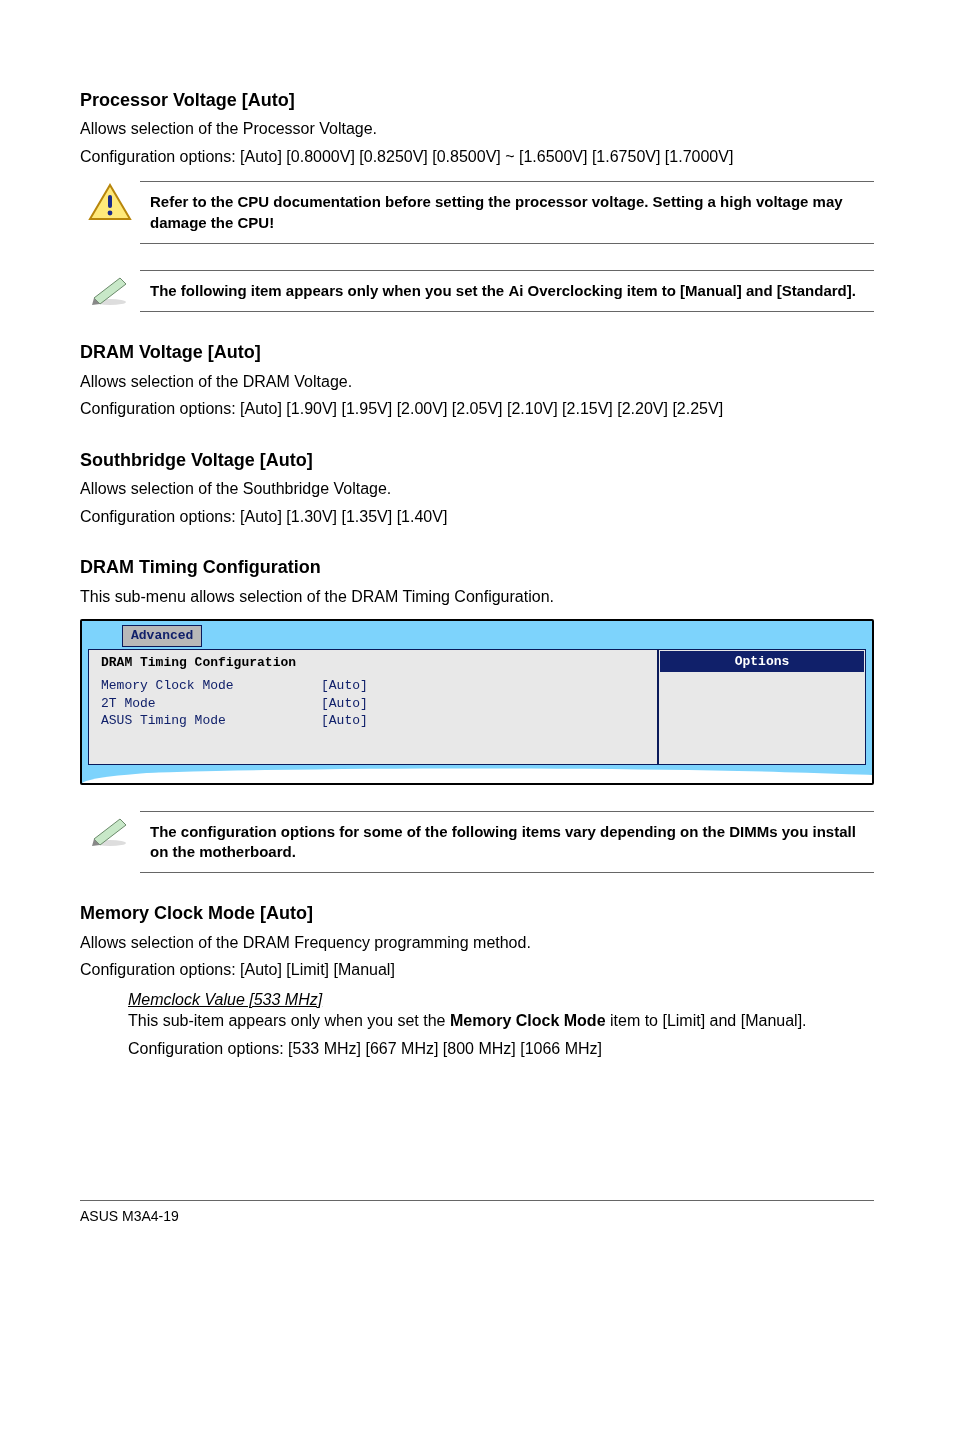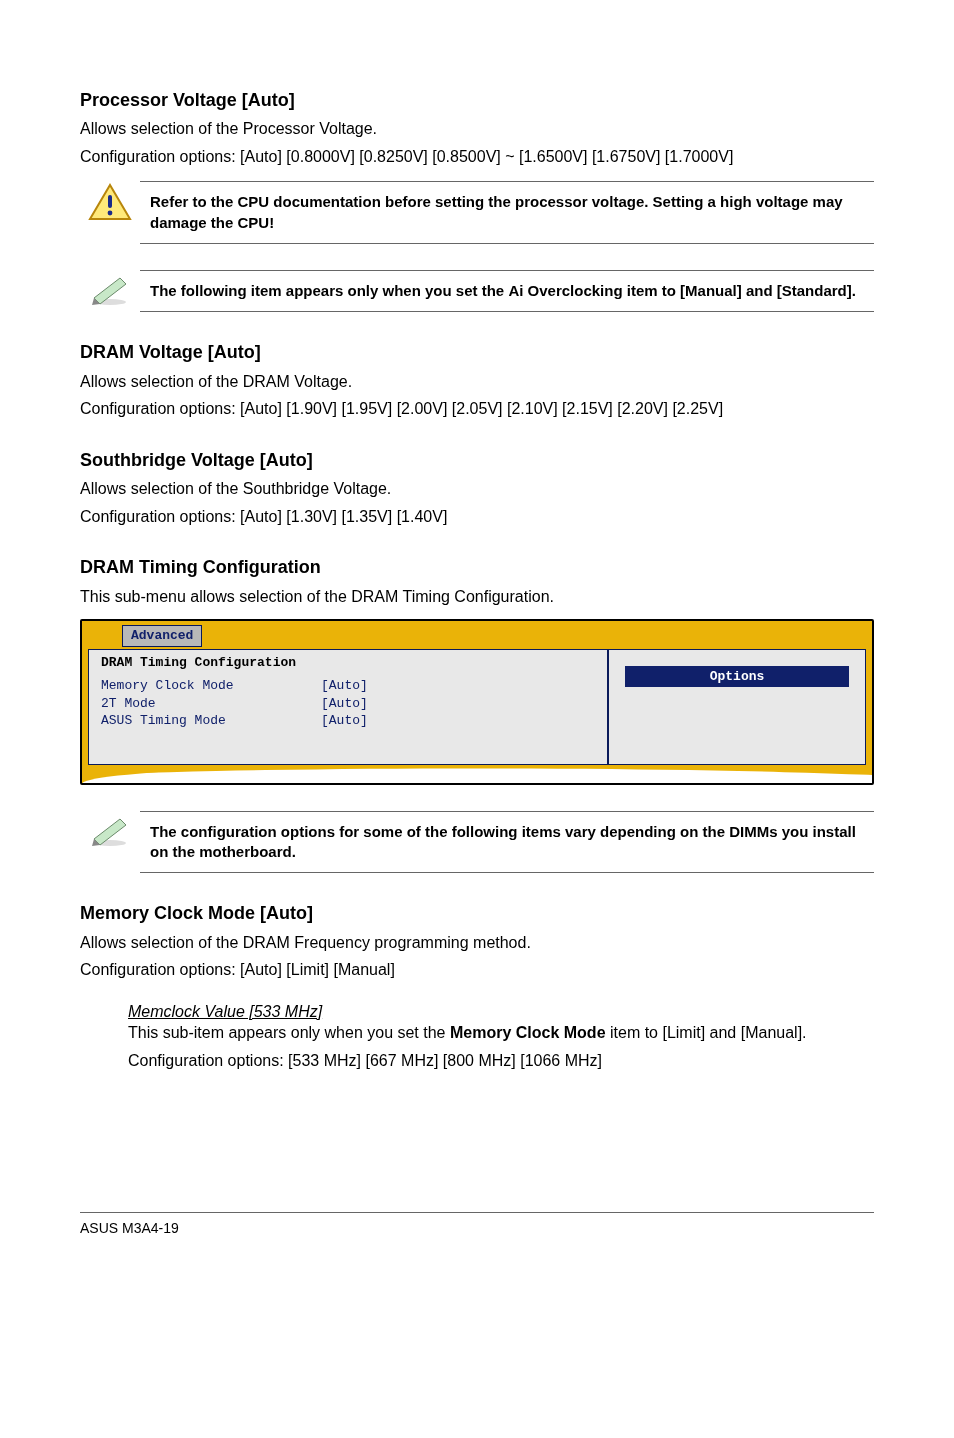--- a/index.html
+++ b/index.html
@@ -37,31 +37,31 @@
   }
   .note-text-wrap {
     flex: 1;
     border-top: 1px solid #666;
     border-bottom: 1px solid #666;
     padding: 10px 4px 10px 10px;
     font-size: 15px;
   }
   .indent-block {
     margin-left: 48px;
-    margin-top: 20px;
+    margin-top: 8px;
   }
   .underline-italic {
     font-style: italic;
     text-decoration: underline;
     font-size: 16px;
   }
   
   .bios-panel {
     margin-top: 12px;
-    background: #eab308;
+    background: #7dd3fc;
     border: 2px solid #000;
     border-radius: 2px;
     overflow: hidden;
     font-family: "Courier New", monospace;
     font-size: 13px;
     position: relative;
     padding-bottom: 18px;
   }
   .bios-tab {
     display: inline-block;
@@ -88,22 +88,22 @@
   }
   .bios-left-title {
     color: #000;
     font-weight: bold;
     margin-bottom: 6px;
   }
   .bios-row { display: flex; }
   .bios-row .k { flex: 0 0 220px; }
   .bios-row .v { }
   .bios-right {
-    width: 256px;
-    padding: 16px;
+    width: 206px;
+    padding: 1px;
   }
   .bios-options-header {
     background: #10206a;
     color: #fff;
     font-weight: bold;
     text-align: center;
     padding: 2px 0;
   }
   .bios-options-body {
     padding: 6px 10px 30px 10px;

